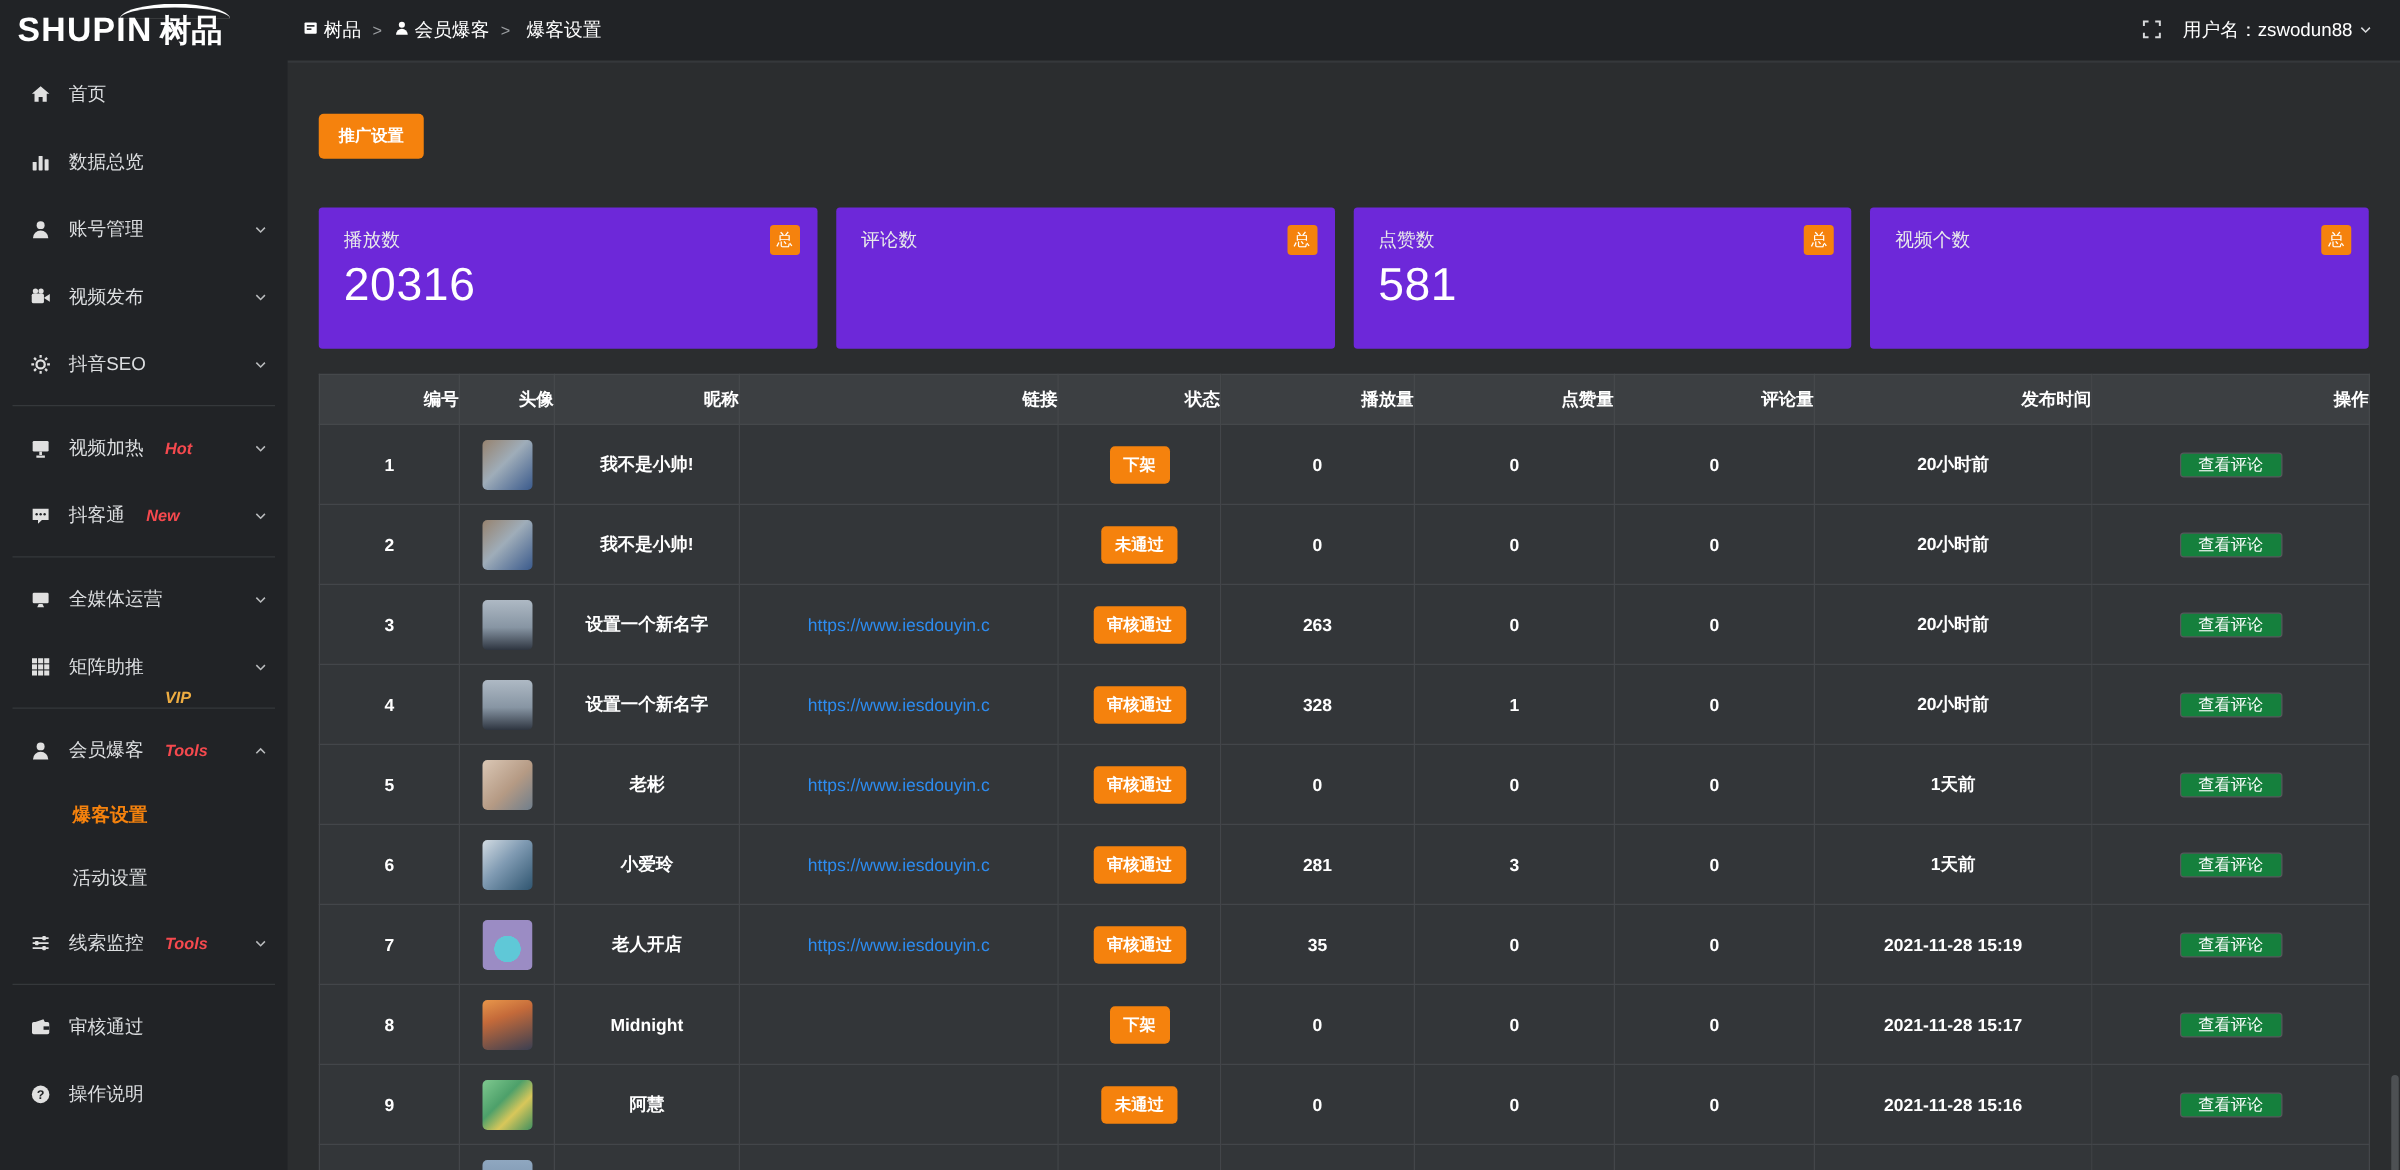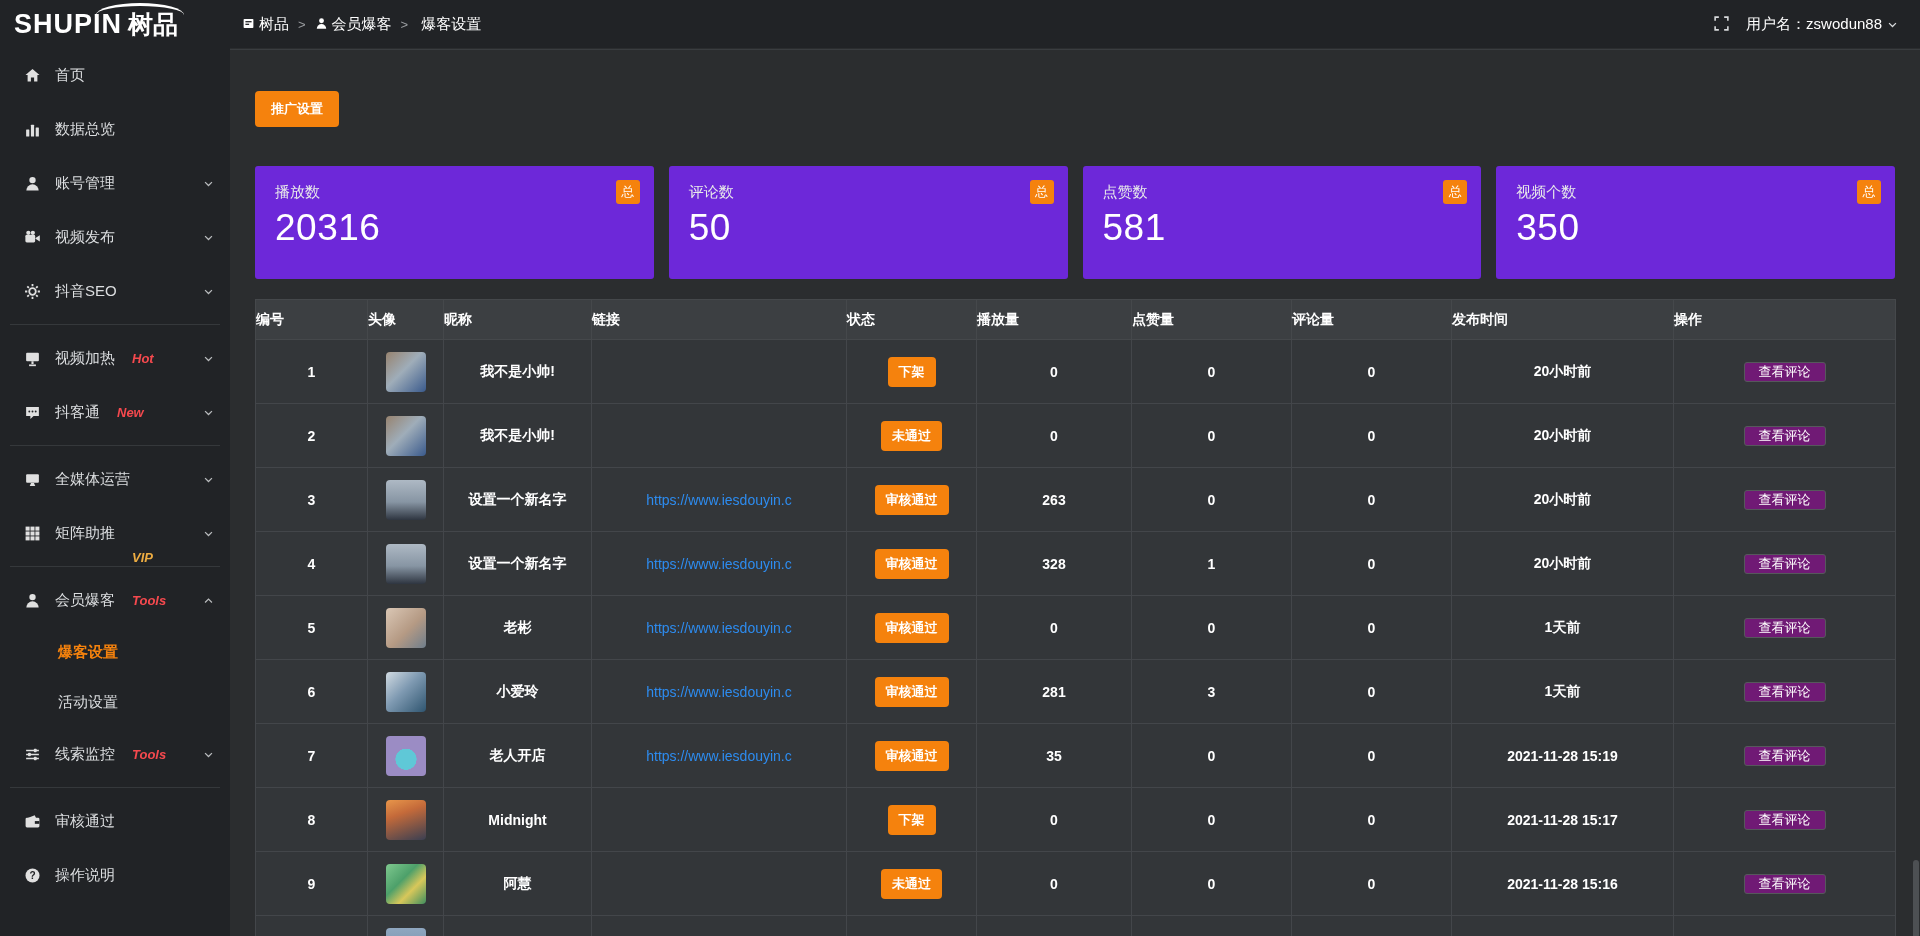--- a/index.html
+++ b/index.html
@@ -39,28 +39,28 @@
   .promo-btn { display:inline-block; margin-top:51px; background:#f5820d; color:#fff; font-size:13px; font-weight:bold; border:none; border-radius:4px; padding:9px 16px; cursor:pointer; font-family:inherit; }
 
   .cards { margin-top:39px; display:grid; grid-template-columns:repeat(4,1fr); gap:15px; }
   .card { position:relative; background:#6d28d9; border-radius:3px; height:113px; padding:17px 20px; }
   .card-label { color:#e8e9ea; font-size:15px; }
   .card-value { color:#fff; font-size:37px; font-weight:500; margin-top:5px; letter-spacing:0.5px; }
   .card-badge { position:absolute; top:14px; right:14px; width:24px; height:24px; background:#f5820d; color:#fff; font-size:13px; border-radius:3px; display:flex; align-items:center; justify-content:center; }
 
   .table-wrap { margin-top:20px; }
   table { width:100%; border-collapse:collapse; table-layout:fixed; }
-  th { height:40px; background:#3c3f42; color:#fff; font-size:14px; font-weight:bold; border:1px solid #45484b; text-align:left; }
+  th { height:40px; background:#3c3f42; color:#fff; font-size:14px; font-weight:bold; border:1px solid #45484b; text-align:right; }
   td { height:64px; background:#333639; color:#fff; font-size:14px; font-weight:bold; border:1px solid #43464a; text-align:center; vertical-align:middle; overflow:hidden; white-space:nowrap; }
   td.link-cell { font-weight:normal; }
   .link-text { color:#2d8cf0; cursor:pointer; }
   .avatar { width:40px; height:40px; border-radius:4px; margin:0 auto; }
   .status-badge { display:inline-block; background:#f5820d; color:#fff; font-size:13px; font-weight:bold; padding:6px 11px; border-radius:4px; }
   .status-badge:empty { display:none; }
-  .view-btn { background:#701a75; border:1px solid #56585c; color:#fff; font-size:13px; padding:0 14px; border-radius:3px; cursor:pointer; font-family:inherit; }
+  .view-btn { background:#15803d; border:1px solid #56585c; color:#fff; font-size:13px; padding:0 14px; border-radius:3px; cursor:pointer; font-family:inherit; }
 
   
   .avatar--1, .avatar--2 { background:linear-gradient(135deg,#8a7a6a 0%,#a3ad b8 40%,#3a5a8c 100%); background:linear-gradient(135deg,#97836f 0%,#9fadb9 45%,#3a5a8c 100%); }
   .avatar--3, .avatar--4 { background:linear-gradient(180deg,#aeb9c4 0%,#8795a3 55%,#2e3540 100%); }
   .avatar--5 { background:linear-gradient(135deg,#dac7b5 0%,#b59a84 55%,#6f7e8c 100%); }
   .avatar--6 { background:linear-gradient(135deg,#d2dbe2 0%,#7f9ab2 45%,#2f5570 100%); }
   .avatar--7 { background:radial-gradient(circle at 50% 58%, #5fc8d7 0 34%, rgba(0,0,0,0) 35%), #9b8cc4; }
   .avatar--8 { background:linear-gradient(160deg,#e8964a 0%,#c46a3a 35%,#3a3f52 100%); }
   .avatar--9 { background:linear-gradient(135deg,#7fc98f 0%,#4da06a 40%,#d8c75a 65%,#3f8f5f 100%); }
   .avatar--10 { background:linear-gradient(180deg,#8fa7c0 0%,#6d87a2 100%); }
@@ -337,31 +337,29 @@
   <button class="promo-btn">推广设置</button>
 
   <div class="cards">
     <div class="card">
       <div class="card-label">播放数</div>
       <div class="card-value">20316</div>
       <div class="card-badge">总</div>
     </div>
     <div class="card">
       <div class="card-label">评论数</div>
-      <div class="card-value">50</div>
       <div class="card-badge">总</div>
     </div>
     <div class="card">
       <div class="card-label">点赞数</div>
       <div class="card-value">581</div>
       <div class="card-badge">总</div>
     </div>
     <div class="card">
       <div class="card-label">视频个数</div>
-      <div class="card-value">350</div>
       <div class="card-badge">总</div>
     </div>
   </div>
 
   <div class="table-wrap">
     <table>
       <colgroup>
         <col style="width:112px">
           <col style="width:76px">
           <col style="width:148px">

